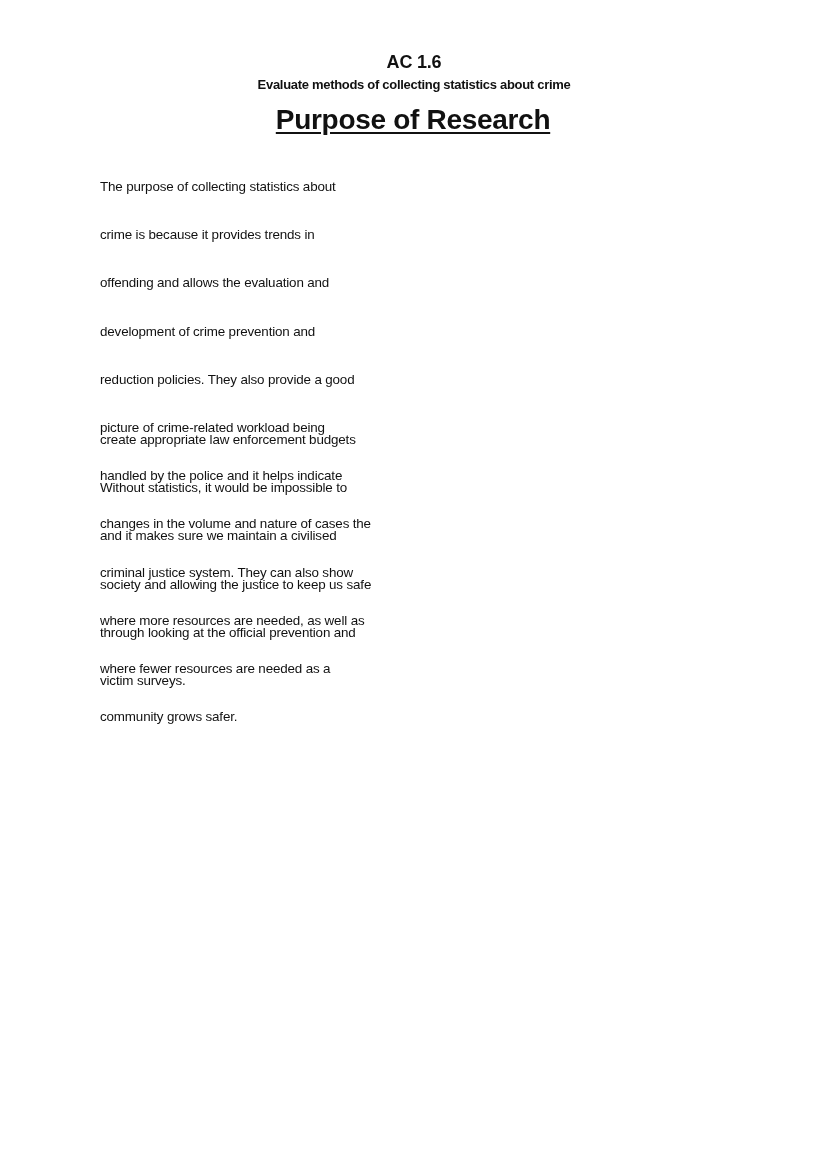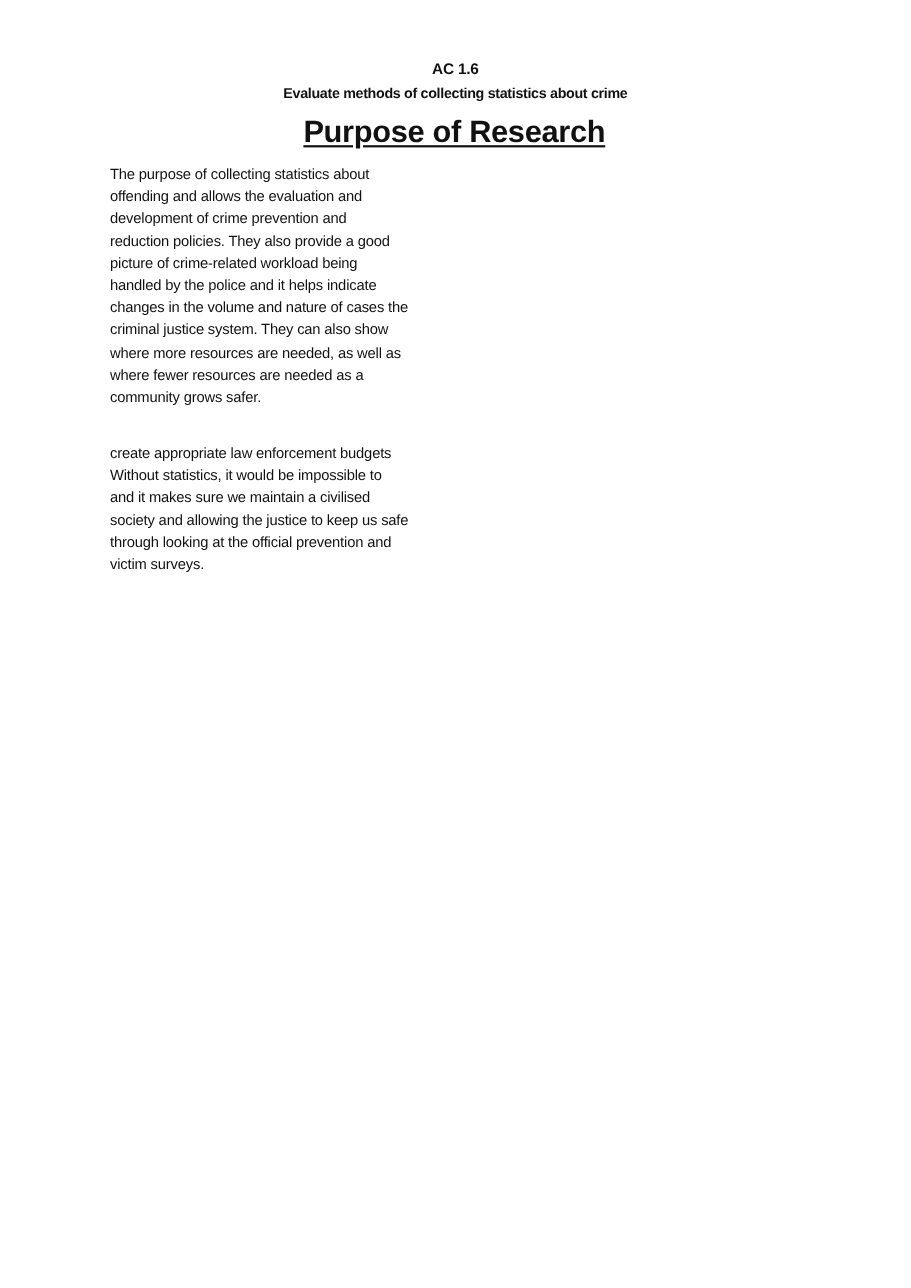--- a/index.html
+++ b/index.html
@@ -23,21 +23,21 @@
       height: 1171px;
       background: #ffffff;
     }
     .code {
       position: absolute;
       left: 0;
       width: 828px;
       top: 51px;
       text-align: center;
       font-weight: bold;
-      font-size: 14px;
+      font-size: 18px;
       line-height: 22px;
       letter-spacing: -0.2px;
     }
     .subtitle {
       position: absolute;
       left: 0;
       width: 828px;
       top: 74px;
       text-align: center;
       font-weight: bold;
@@ -64,33 +64,35 @@
       width: 300px;
       font-size: 13.4px;
       line-height: 20.2px;
       letter-spacing: -0.15px;
     }
     .p1 { top: 149px; }
     .p2 { top: 402px; }
     .line {
       display: block;
       white-space: nowrap;
+      margin-top: 28px;
     }
   </style>
 </head>
 <body>
 
 <div class="page">
 
   <div class="code">AC 1.6</div>
   <div class="subtitle">Evaluate methods of collecting statistics about crime</div>
   <div class="heading">Purpose of Research</div>
 
   <div class="body-text p1">
     <span class="line">The purpose of collecting statistics about</span>
+    <span class="line">crime is because it provides trends in</span>
     <span class="line">offending and allows the evaluation and</span>
     <span class="line">development of crime prevention and</span>
     <span class="line">reduction policies. They also provide a good</span>
     <span class="line">picture of crime-related workload being</span>
     <span class="line">handled by the police and it helps indicate</span>
     <span class="line">changes in the volume and nature of cases the</span>
     <span class="line">criminal justice system. They can also show</span>
     <span class="line">where more resources are needed, as well as</span>
     <span class="line">where fewer resources are needed as a</span>
     <span class="line">community grows safer.</span>

